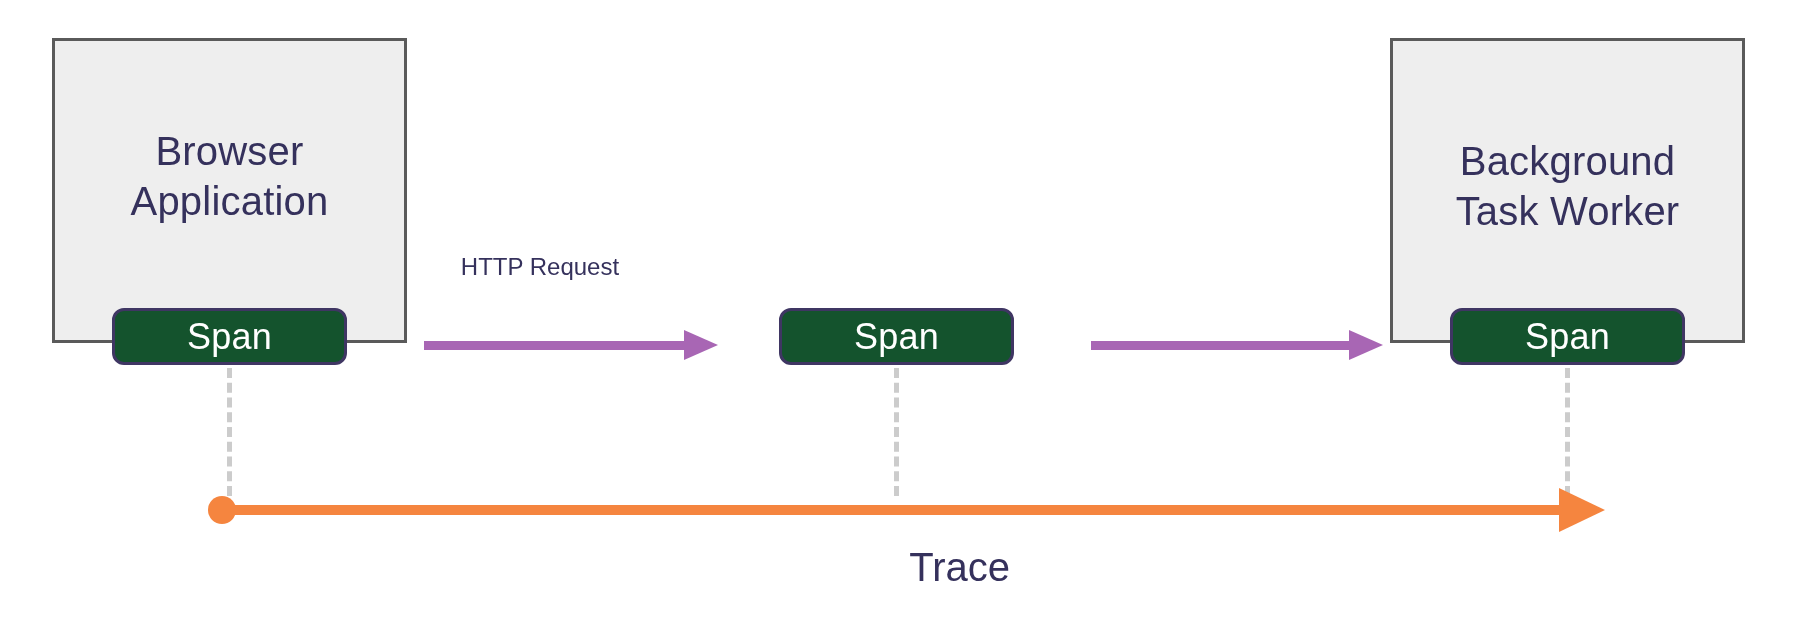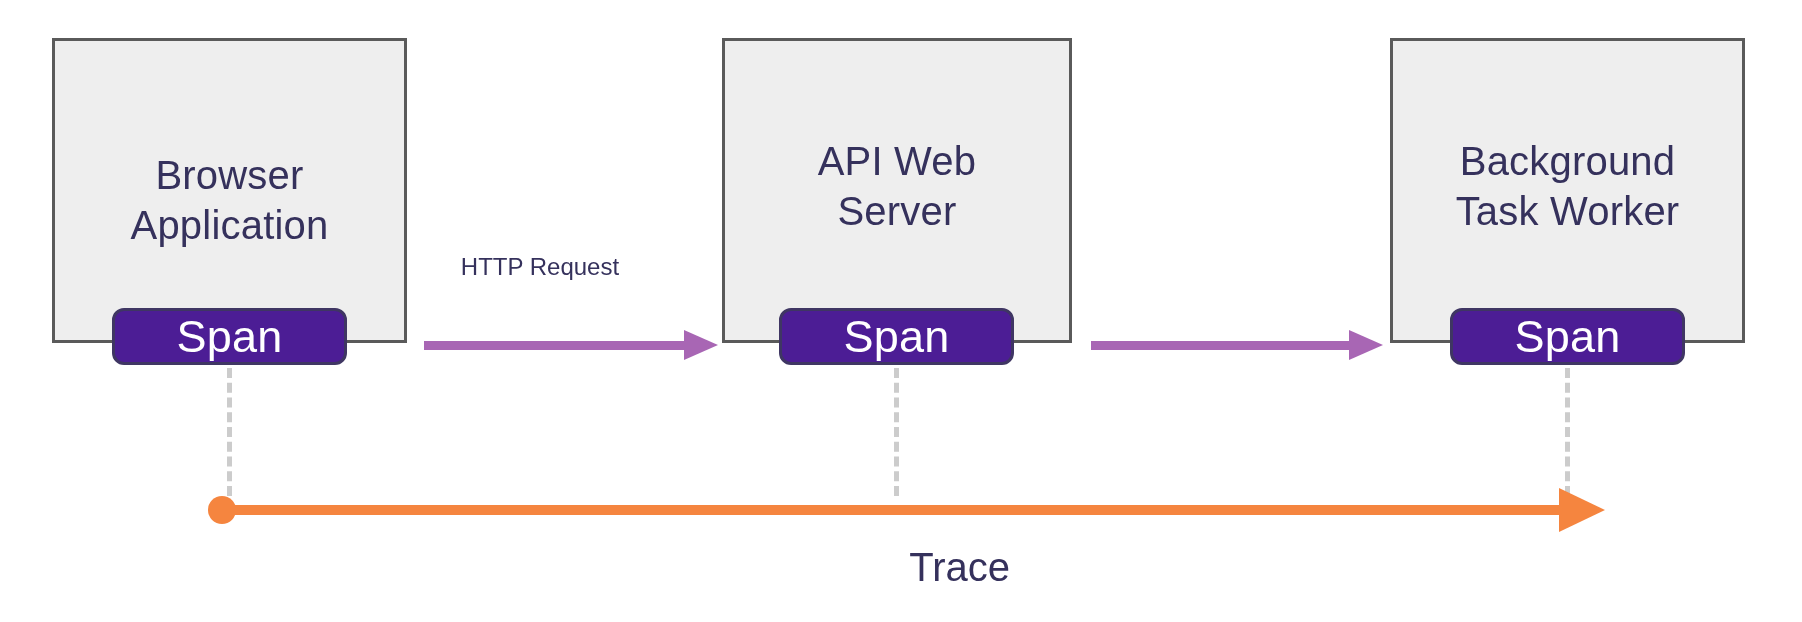--- a/index.html
+++ b/index.html
@@ -26,26 +26,26 @@
     font-size:40px;
     line-height:50px;
     white-space:pre-line;
     letter-spacing:0.2px;
   }
 
   
   .span-badge {
     position:absolute;
     height:57px;
-    background:#4c1d95;
+    background:#14532d;
     border:3px solid #3f3663;
     border-radius:12px;
     box-sizing:border-box;
     color:#ffffff;
-    font-size:45px;
+    font-size:36px;
     line-height:51px;
     text-align:center;
     letter-spacing:0.2px;
   }
 
   
   .flow-arrow { position:absolute; height:30px; }
   .flow-shaft {
     position:absolute;
     left:0; top:11px;
@@ -103,30 +103,26 @@
     line-height:48px;
     white-space:nowrap;
   }
 </style>
 </head>
 <body>
 
 <div id="canvas">
 
   <div class="service-box" style="left:52px; top:38px; width:355px; height:305px;">
-    <div class="service-label" style="top:109px;">Browser
+    <div class="service-label" style="top:85px;">Browser
 Application</div>
   </div>
   <div class="span-badge" style="left:112px; top:308px; width:235px;">Span</div>
   <div class="span-connector" style="left:227px; top:368px; height:128px;"></div>
 
-  <div class="service-box" style="left:722px; top:38px; width:350px; height:305px;">
-    <div class="service-label" style="top:95px;">API Web
-Server</div>
-  </div>
   <div class="span-badge" style="left:779px; top:308px; width:235px;">Span</div>
   <div class="span-connector" style="left:894px; top:368px; height:128px;"></div>
 
   <div class="service-box" style="left:1390px; top:38px; width:355px; height:305px;">
     <div class="service-label" style="top:95px;">Background
 Task Worker</div>
   </div>
   <div class="span-badge" style="left:1450px; top:308px; width:235px;">Span</div>
   <div class="span-connector" style="left:1565px; top:368px; height:128px;"></div>
 

